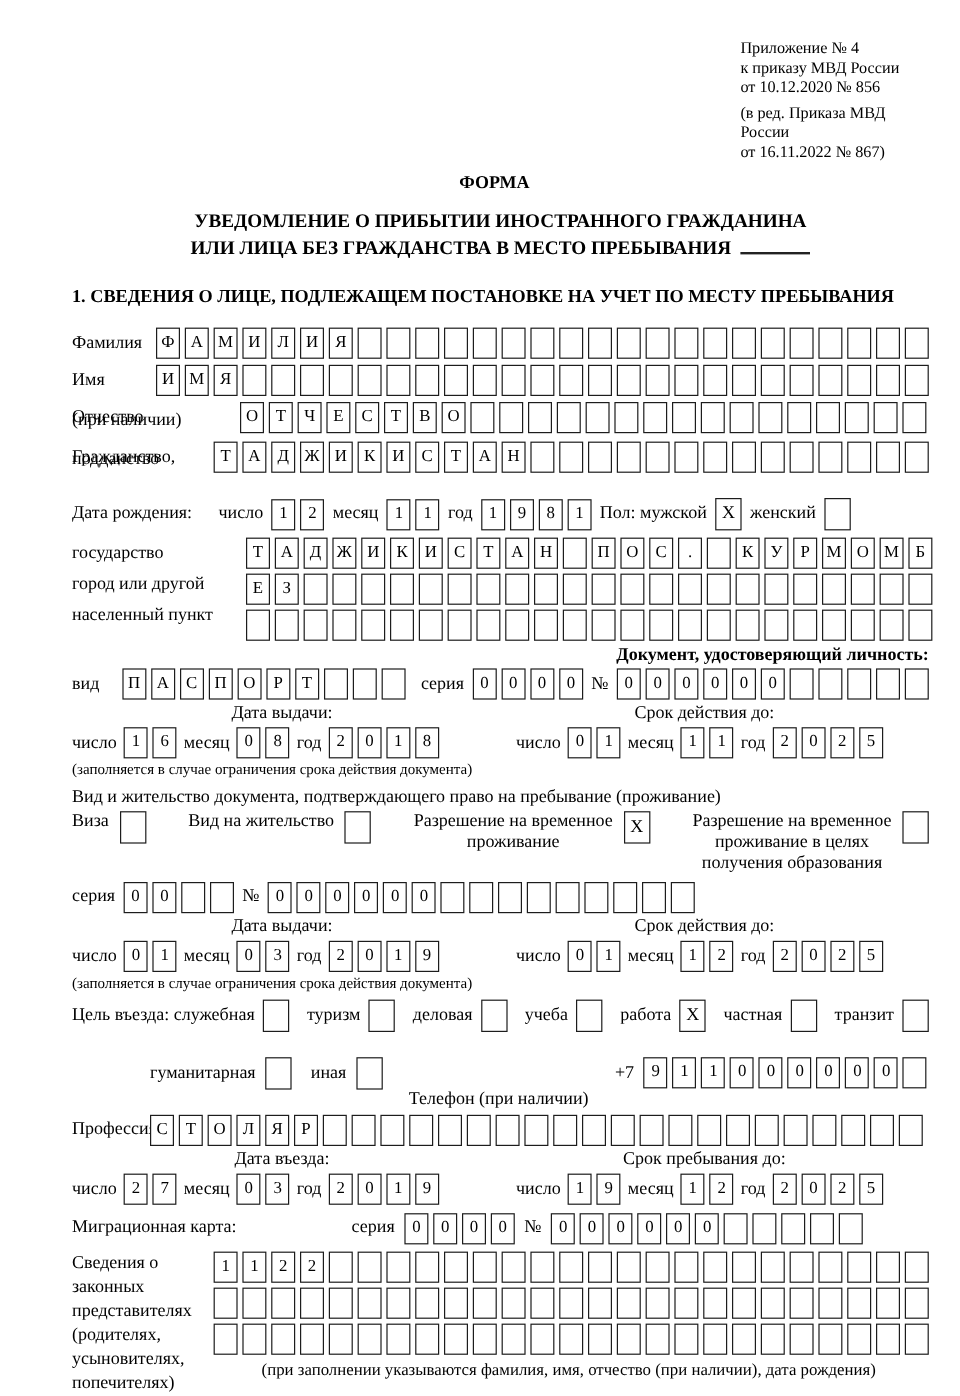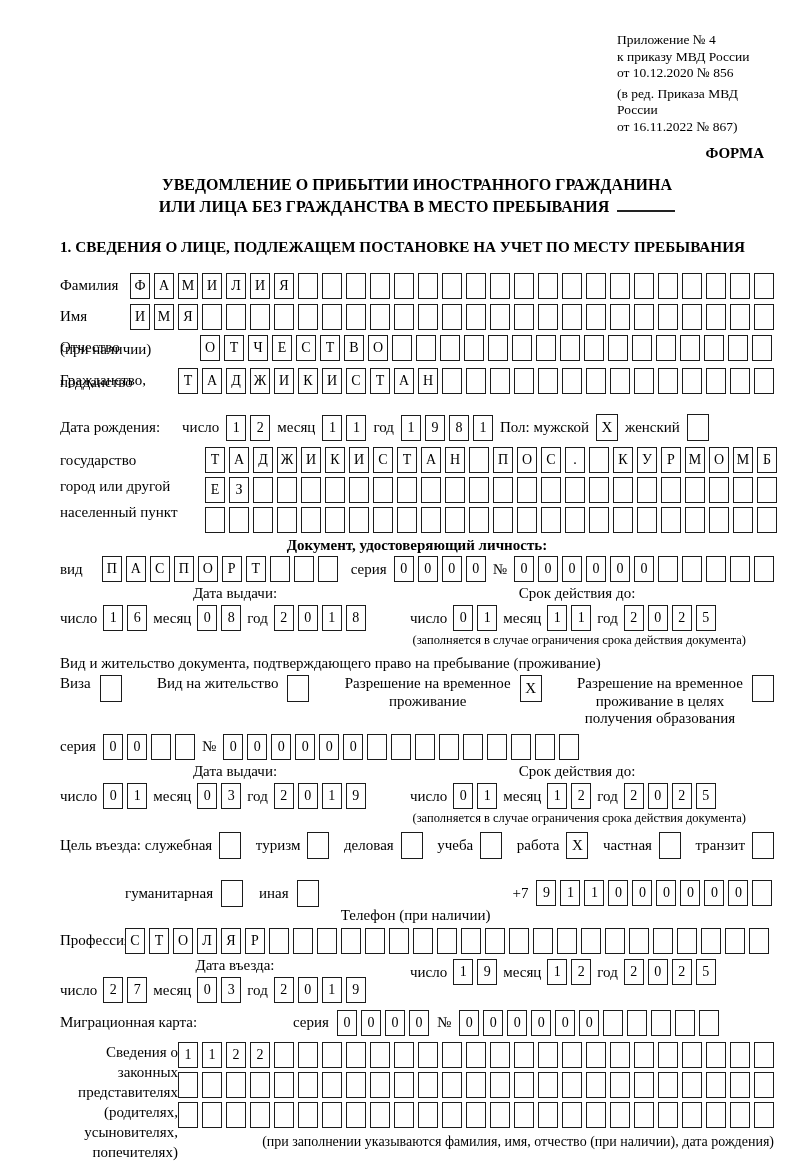--- a/index.html
+++ b/index.html
@@ -5,70 +5,70 @@
   html,body{margin:0;padding:0;}
   body{
     width:800px;height:1163px;background:#ffffff;color:#000;
     font-family:"Liberation Serif","DejaVu Serif",serif;
     font-size:15px;overflow:hidden;
   }
   .page{padding:32px 26px 0 60px;position:relative;}
   
   .hdr{margin-left:557px;font-size:13.5px;line-height:16.5px;}
   .hdr .sub{margin-top:4px;}
-  .forma{margin-top:10px;text-align:right;padding-right:10px;font-weight:bold;font-size:15px;}
+  .forma{margin-top:10px;text-align:center;padding-right:10px;font-weight:bold;font-size:15px;}
   
   .title{margin-top:12px;text-align:center;font-weight:bold;font-size:16px;line-height:22px;}
   .title-underline{display:inline-block;width:58px;border-bottom:2px solid #222;height:14px;margin-left:8px;}
   .sect{margin-top:20px;font-weight:bold;font-size:15.2px;}
   
-  .row{display:flex;align-items:flex-end;margin-top:4px;}
+  .row{display:flex;align-items:flex-start;margin-top:4px;}
   .lbl{flex:none;line-height:27px;}
   .lbl2wrap{position:relative;}
   .lbl-sub{position:absolute;top:4px;left:0;line-height:22px;white-space:nowrap;}
   .cells{display:flex;gap:4px;flex:none;}
   .cell{
     flex:none;width:20px;height:26px;border:1.5px solid #1c1c1c;box-sizing:border-box;
     display:flex;align-items:center;justify-content:center;
     font-size:14px;background:#fff;
   }
   .cb{
     flex:none;display:inline-flex;width:22px;height:27px;border:1.5px solid #1c1c1c;
     box-sizing:border-box;align-items:center;justify-content:center;font-size:15px;
   }
   .inline{display:flex;align-items:center;gap:7px;}
   .mt2{margin-top:2px;} .mt6{margin-top:6px;} .mt16{margin-top:16px;} .mt20{margin-top:20px;}
   
   .bp{display:flex;margin-top:6px;}
   .bp-labels{width:145px;flex:none;line-height:26px;}
   .bp-cells .cells{margin-bottom:4px;}
   
-  .doc-title{text-align:center;font-weight:bold;margin-top:0;}
-  
-  .dblock{display:flex;margin-top:2px;}
+  .doc-title{text-align:right;font-weight:bold;margin-top:0;}
+  
+  .dblock{display:flex;margin-top:2px;gap:20px;}
   .dcol-l{width:350px;flex:none;}
   .dcol-r{flex:1;padding-right:30px;}
   .dtitle{text-align:center;line-height:18px;}
   .dline{display:flex;align-items:center;gap:6px;margin-top:2px;line-height:28px;}
-  .dnote{text-align:right;padding-right:28px;font-size:12.5px;margin-top:1px;}
+  .dnote{padding-right:28px;font-size:12.5px;margin-top:1px;}
   
   .permit-row{display:flex;justify-content:space-between;align-items:flex-start;margin-top:2px;}
   .permit-item{display:flex;align-items:flex-start;gap:9px;}
   .permit-text{text-align:center;line-height:17.5px;}
   .permit-item .cb{margin-top:0;}
   
   .purpose-row{display:flex;justify-content:space-between;align-items:center;margin-top:6px;}
   .pair{display:flex;align-items:center;gap:7px;}
   .phone-row{display:flex;align-items:center;gap:8px;margin-top:4px;padding-left:65px;}
   .phone-lbl{margin-left:14px;margin-top:44px;}
   
   .mig-row{display:flex;align-items:center;gap:8px;margin-top:6px;}
   .mig-lbl{width:225px;flex:none;}
   
-  .rep{display:flex;margin-top:6px;text-align:right;}
+  .rep{display:flex;margin-top:6px;}
   .rep-labels{width:118px;flex:none;line-height:20px;}
   .rep-cells .cells{margin-bottom:4px;}
   .rep-note{font-size:14px;margin-top:6px;margin-left:40px;white-space:nowrap;}
 </style>
 </head>
 <body>
 
 <div class="page">
 
   <div class="hdr">
@@ -628,20 +628,21 @@
         <span>год</span>
         <span class="cells">
             <span class="cell">2</span>
             <span class="cell">0</span>
             <span class="cell">1</span>
             <span class="cell">9</span>
           </span>
       </div>
     </div>
     <div class="dcol-r">
+      <div class="dtitle">Срок пребывания до:</div>
       <div class="dline">
         <span>число</span>
         <span class="cells">
             <span class="cell">1</span>
             <span class="cell">9</span>
           </span>
         <span>месяц</span>
         <span class="cells">
             <span class="cell">1</span>
             <span class="cell">2</span>

